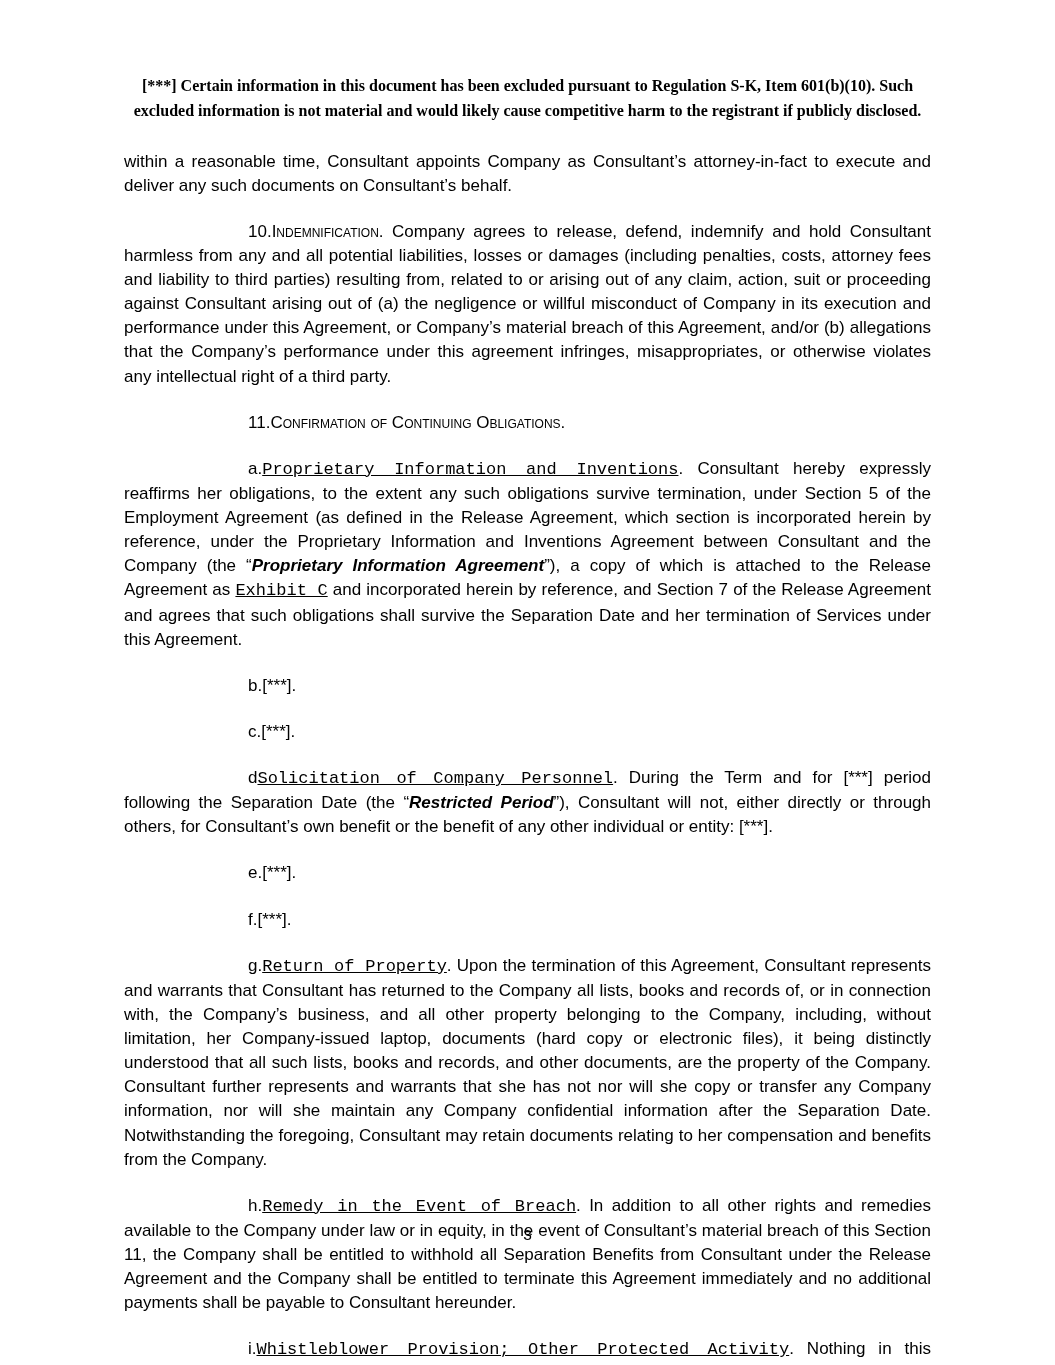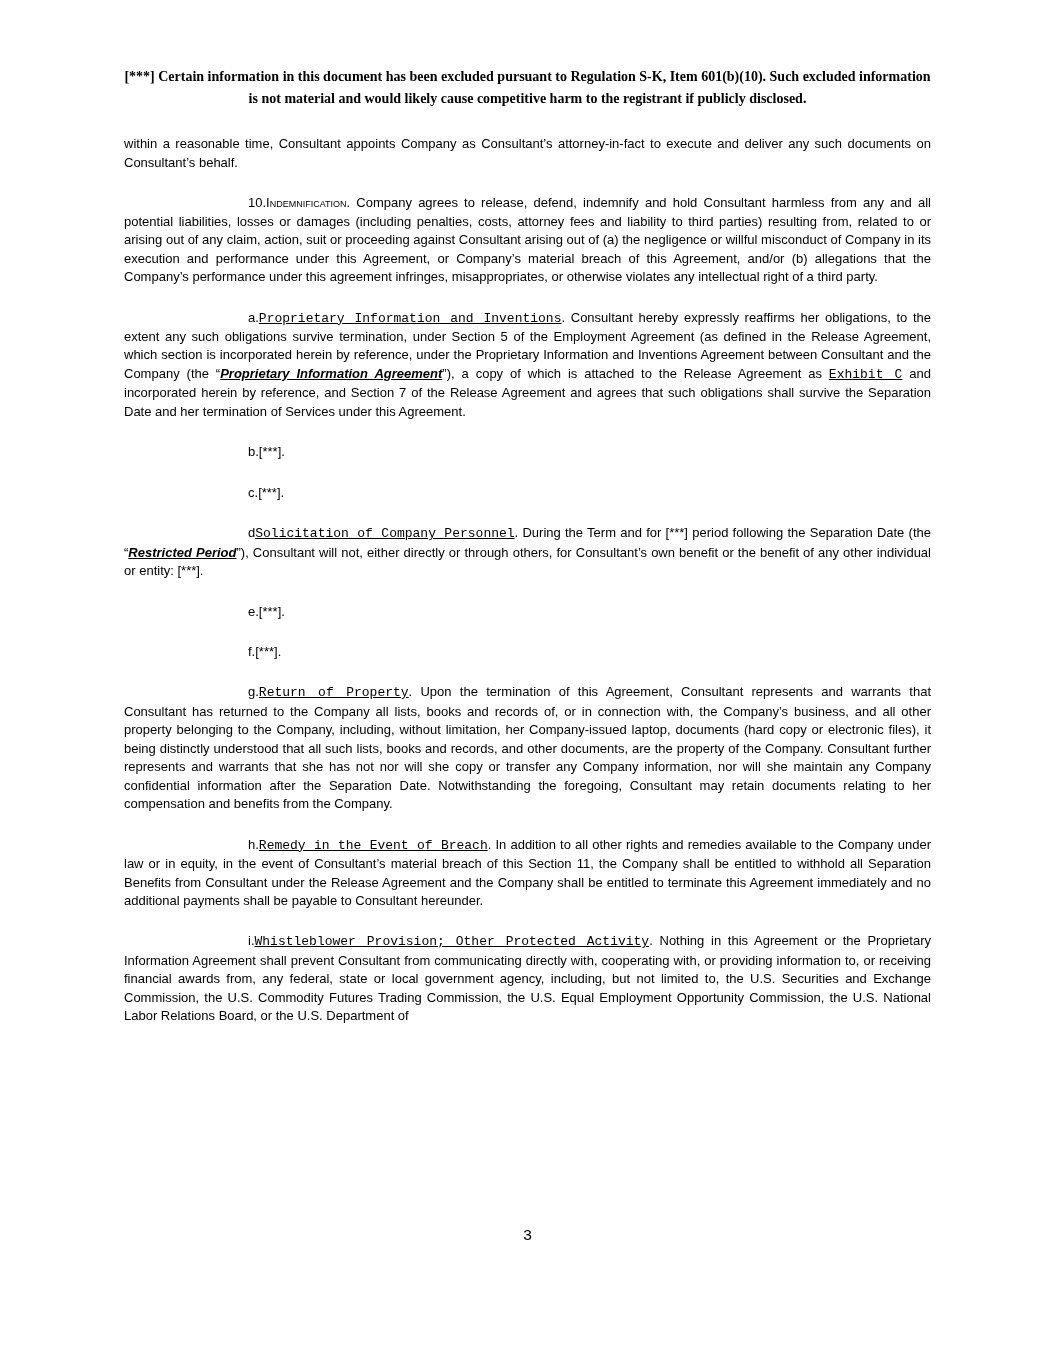--- a/index.html
+++ b/index.html
@@ -16,27 +16,27 @@
     color: #000000;
     font-family: "Liberation Sans", sans-serif;
     overflow: hidden;
   }
   .content {
     padding: 58px 124px 0 124px;
   }
   .header-notice {
     font-family: "Liberation Serif", serif;
     font-weight: bold;
-    font-size: 14px;
+    font-size: 16px;
     line-height: 1.55;
     text-align: center;
-    margin: 8px 0 26px 0;
+    margin: 16px 0 26px 0;
   }
   p.doc-para {
-    font-size: 13px;
+    font-size: 17px;
     line-height: 1.42;
     text-align: justify;
     margin: 16px 0 22px 0;
     text-indent: 62px;
   }
   p.doc-para.no-indent {
     text-indent: 0;
   }
   .run-label {
     display: inline-block;
@@ -47,40 +47,40 @@
     font-weight: normal;
     font-variant: small-caps;
   }
   .run-underline {
     text-decoration: underline;
     font-family: Liberation Mono, monospace;
   }
   .run-bold-italic {
     font-weight: bold;
     font-style: italic;
-    text-decoration: underline;
   }
   .page-number {
     position: absolute;
     top: 1226px;
     left: 0;
     width: 100%;
     text-align: center;
     font-size: 15.5px;
   }
 </style>
 </head>
 <body>
 
 <div class="page">
   <div class="content">
     <div class="header-notice">[***] Certain information in this document has been excluded pursuant to Regulation S-K, Item 601(b)(10). Such excluded information is not material and would likely cause competitive harm to the registrant if publicly disclosed.</div>
 
     <p class="doc-para no-indent"><span>within a reasonable time, Consultant appoints Company as Consultant’s attorney-in-fact to execute and deliver any such documents on Consultant’s behalf.</span></p>
     <p class="doc-para"><span class="run-label">10.</span><span class="run-smallcaps">Indemnification.</span><span> Company agrees to release, defend, indemnify and hold Consultant harmless from any and all potential liabilities, losses or damages (including penalties, costs, attorney fees and liability to third parties) resulting from, related to or arising out of any claim, action, suit or proceeding against Consultant arising out of (a) the negligence or willful misconduct of Company in its execution and performance under this Agreement, or Company’s material breach of this Agreement, and/or (b) allegations that the Company’s performance under this agreement infringes, misappropriates, or otherwise violates any intellectual right of a third party.</span></p>
+    <p class="doc-para"><span class="run-label">11.</span><span class="run-smallcaps">Confirmation of Continuing Obligations.</span></p>
     <p class="doc-para"><span class="run-label">a.</span><span class="run-underline">Proprietary Information and Inventions</span><span>. Consultant hereby expressly reaffirms her obligations, to the extent any such obligations survive termination, under Section 5 of the Employment Agreement (as defined in the Release Agreement, which section is incorporated herein by reference, under the Proprietary Information and Inventions Agreement between Consultant and the Company (the “</span><span class="run-bold-italic">Proprietary Information Agreement</span><span>”), a copy of which is attached to the Release Agreement as </span><span class="run-underline">Exhibit C</span><span> and incorporated herein by reference, and Section 7 of the Release Agreement and agrees that such obligations shall survive the Separation Date and her termination of Services under this Agreement.</span></p>
     <p class="doc-para"><span class="run-label">b.</span><span>[***].</span></p>
     <p class="doc-para"><span class="run-label">c.</span><span>[***].</span></p>
     <p class="doc-para"><span class="run-label">d</span><span class="run-underline">Solicitation of Company Personnel</span><span>. During the Term and for [***] period following the Separation Date (the “</span><span class="run-bold-italic">Restricted Period</span><span>”), Consultant will not, either directly or through others, for Consultant’s own benefit or the benefit of any other individual or entity: [***].</span></p>
     <p class="doc-para"><span class="run-label">e.</span><span>[***].</span></p>
     <p class="doc-para"><span class="run-label">f.</span><span>[***].</span></p>
     <p class="doc-para"><span class="run-label">g.</span><span class="run-underline">Return of Property</span><span>. Upon the termination of this Agreement, Consultant represents and warrants that Consultant has returned to the Company all lists, books and records of, or in connection with, the Company’s business, and all other property belonging to the Company, including, without limitation, her Company-issued laptop, documents (hard copy or electronic files), it being distinctly understood that all such lists, books and records, and other documents, are the property of the Company.  Consultant further represents and warrants that she has not nor will she copy or transfer any Company information, nor will she maintain any Company confidential information after the Separation Date.  Notwithstanding the foregoing, Consultant may retain documents relating to her compensation and benefits from the Company.</span></p>
     <p class="doc-para"><span class="run-label">h.</span><span class="run-underline">Remedy in the Event of Breach</span><span>. In addition to all other rights and remedies available to the Company under law or in equity, in the event of Consultant’s material breach of this Section 11, the Company shall be entitled to withhold all Separation Benefits from Consultant under the Release Agreement and the Company shall be entitled to terminate this Agreement immediately and no additional payments shall be payable to Consultant hereunder.</span></p>
     <p class="doc-para"><span class="run-label">i.</span><span class="run-underline">Whistleblower Provision; Other Protected Activity</span><span>. Nothing in this Agreement or the Proprietary Information Agreement shall prevent Consultant from communicating directly with, cooperating with, or providing information to, or receiving financial awards from, any federal, state or local government agency, including, but not limited to, the U.S. Securities and Exchange Commission, the U.S. Commodity Futures Trading Commission, the U.S. Equal Employment Opportunity Commission, the U.S. National Labor Relations Board, or the U.S. Department of</span></p>
   </div>

